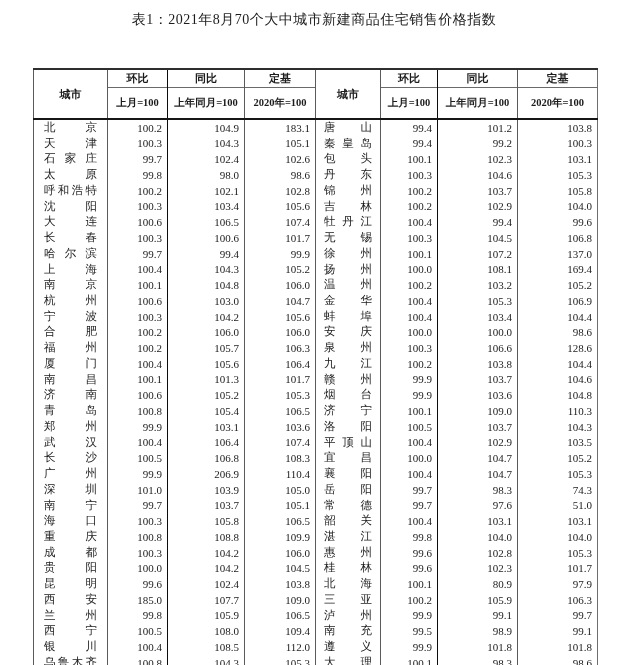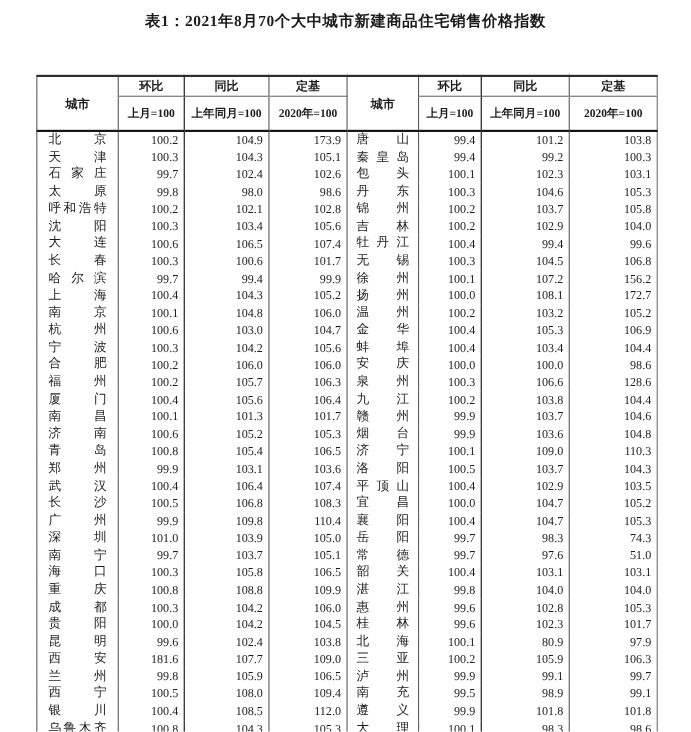--- a/index.html
+++ b/index.html
@@ -1,21 +1,21 @@
 <!DOCTYPE html>
 <html><head>
 <meta charset="utf-8">
 <style>
   html,body{margin:0;padding:0;}
   body{
     width:628px;height:665px;background:#ffffff;overflow:hidden;
     font-family:"Liberation Serif","DejaVu Serif",serif;color:#1c1c1c;
   }
   .title{
-    margin-top:11px;text-align:center;font-size:14px;font-weight:bold;
+    margin-top:11px;text-align:center;font-size:14px;font-weight:normal;
     letter-spacing:.5px;
   }
   table{
     border-collapse:collapse;table-layout:fixed;width:564px;
     margin:39px 0 0 33px;
     border-top:2px solid #2e2e2e;
     border-bottom:2px solid #161616;
     border-left:1px solid #6f6f6f;
     border-right:1px solid #6f6f6f;
   }
@@ -80,21 +80,21 @@
   <tbody id="tbody">
   <tr>
     <td class="city">
           <div class="cjust">
             <span>北</span>
             <span>京</span>
           </div>
         </td>
     <td class="num">100.2</td>
     <td class="num yoy">104.9</td>
-    <td class="num">173.9</td>
+    <td class="num">183.1</td>
     <td class="city rc">
           <div class="cjust">
             <span>唐</span>
             <span>山</span>
           </div>
         </td>
     <td class="num">99.4</td>
     <td class="num yoy">101.2</td>
     <td class="num">103.8</td>
   </tr>
@@ -263,42 +263,42 @@
     <td class="num yoy">99.4</td>
     <td class="num">99.9</td>
     <td class="city rc">
           <div class="cjust">
             <span>徐</span>
             <span>州</span>
           </div>
         </td>
     <td class="num">100.1</td>
     <td class="num yoy">107.2</td>
-    <td class="num">156.2</td>
+    <td class="num">137.0</td>
   </tr>
 
   <tr>
     <td class="city">
           <div class="cjust">
             <span>上</span>
             <span>海</span>
           </div>
         </td>
     <td class="num">100.4</td>
     <td class="num yoy">104.3</td>
     <td class="num">105.2</td>
     <td class="city rc">
           <div class="cjust">
             <span>扬</span>
             <span>州</span>
           </div>
         </td>
     <td class="num">100.0</td>
     <td class="num yoy">108.1</td>
-    <td class="num">172.7</td>
+    <td class="num">169.4</td>
   </tr>
 
   <tr>
     <td class="city">
           <div class="cjust">
             <span>南</span>
             <span>京</span>
           </div>
         </td>
     <td class="num">100.1</td>
@@ -548,21 +548,21 @@
   </tr>
 
   <tr>
     <td class="city">
           <div class="cjust">
             <span>广</span>
             <span>州</span>
           </div>
         </td>
     <td class="num">99.9</td>
-    <td class="num yoy">109.8</td>
+    <td class="num yoy">206.9</td>
     <td class="num">110.4</td>
     <td class="city rc">
           <div class="cjust">
             <span>襄</span>
             <span>阳</span>
           </div>
         </td>
     <td class="num">100.4</td>
     <td class="num yoy">104.7</td>
     <td class="num">105.3</td>
@@ -715,21 +715,21 @@
     <td class="num">97.9</td>
   </tr>
 
   <tr>
     <td class="city">
           <div class="cjust">
             <span>西</span>
             <span>安</span>
           </div>
         </td>
-    <td class="num">181.6</td>
+    <td class="num">185.0</td>
     <td class="num yoy">107.7</td>
     <td class="num">109.0</td>
     <td class="city rc">
           <div class="cjust">
             <span>三</span>
             <span>亚</span>
           </div>
         </td>
     <td class="num">100.2</td>
     <td class="num yoy">105.9</td>

